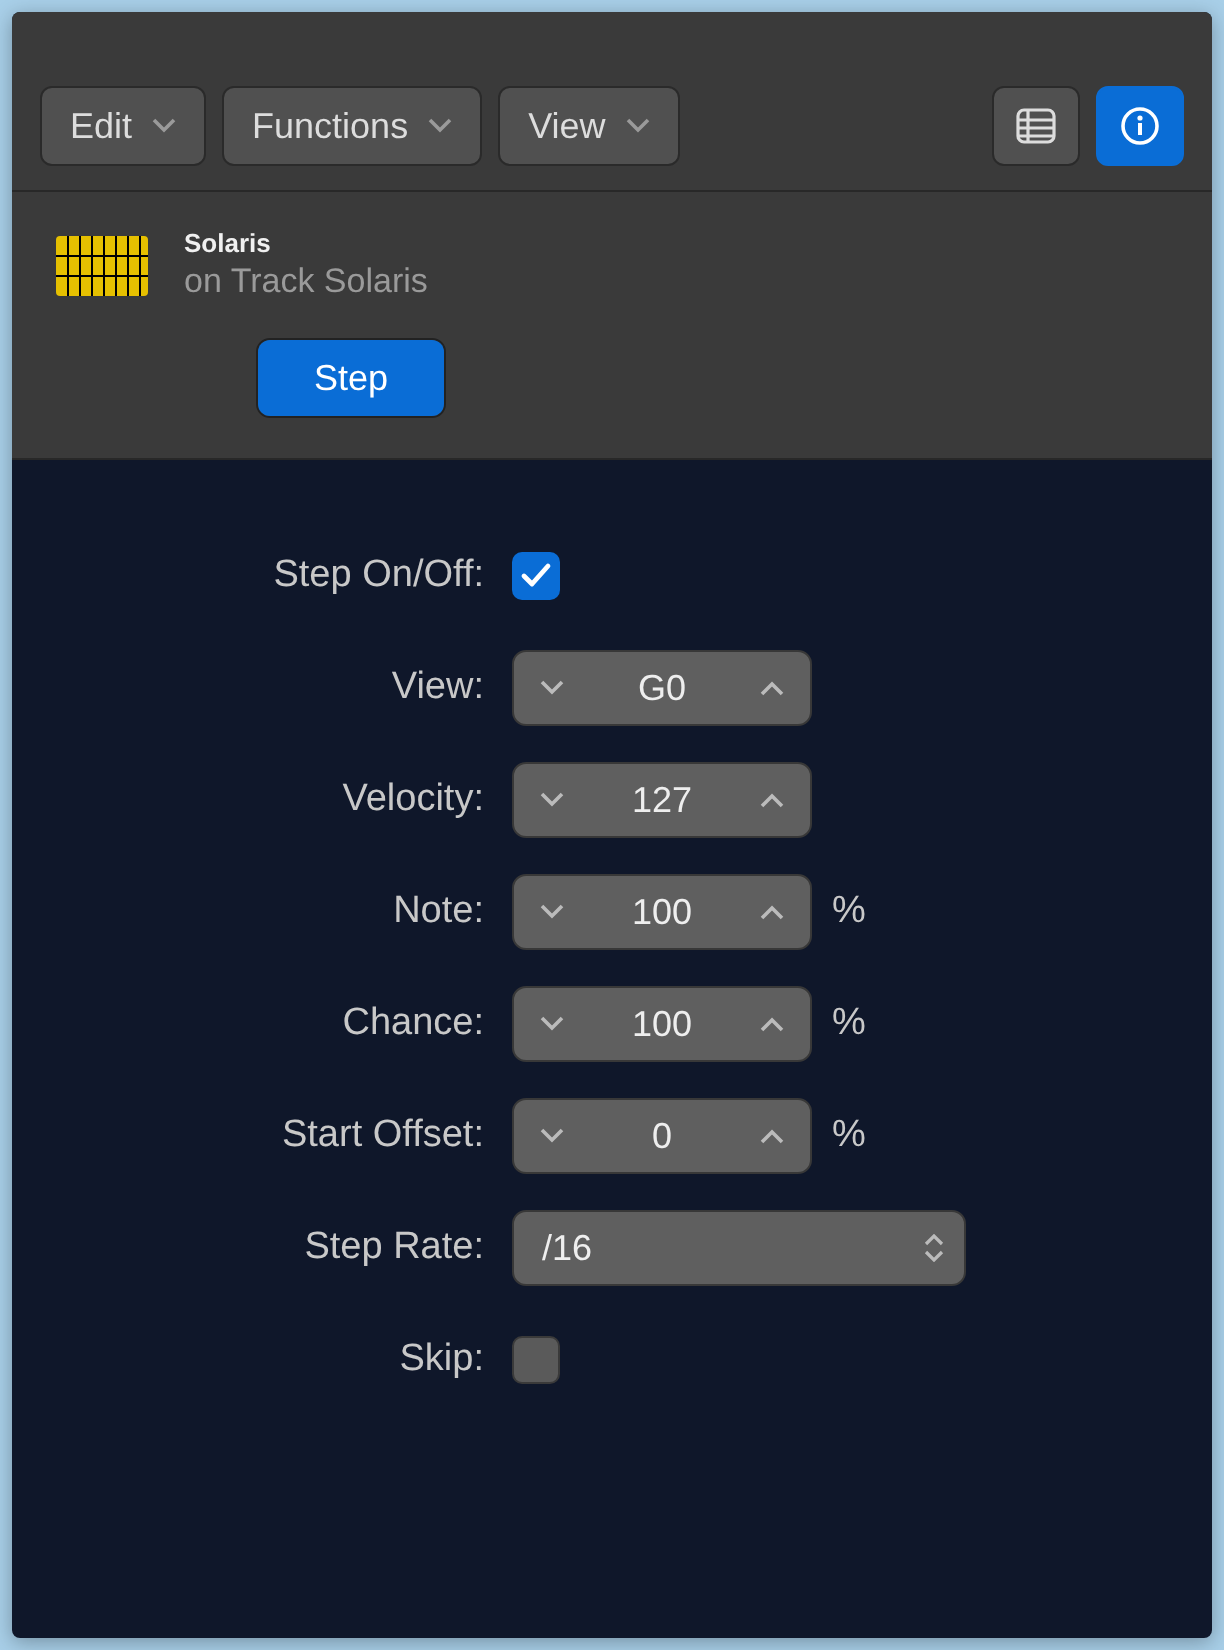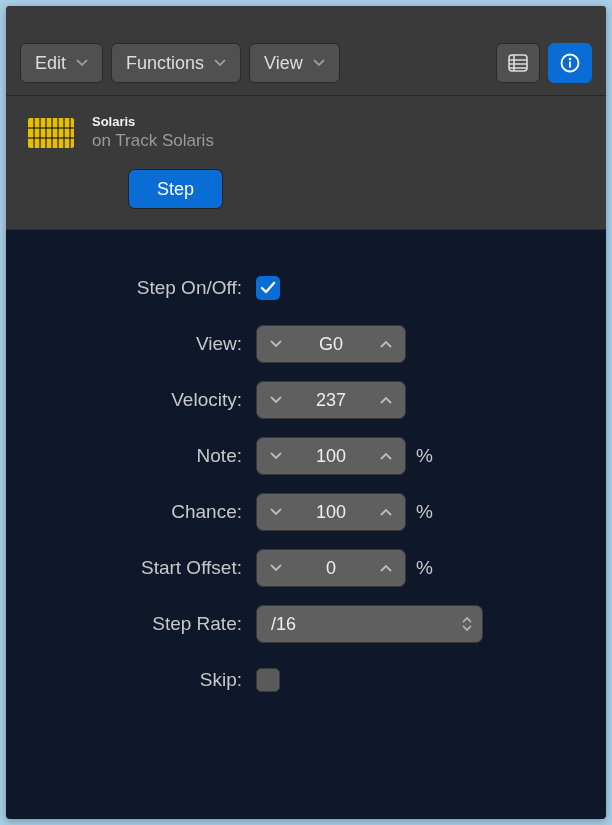--- a/index.html
+++ b/index.html
@@ -161,21 +161,21 @@
 
     <div class="row">
       <div class="label">Velocity:</div>
       <div class="controls">
         <div class="stepper">
           <div class="arrow">
               <svg width="12" height="8" viewBox="0 0 12 8">
                 <path d="M1 1l5 5 5-5" stroke="currentColor" stroke-width="1.8" fill="none"></path>
               </svg>
             </div>
-          <div class="value">237</div>
+          <div class="value">127</div>
           <div class="arrow">
               <svg width="12" height="8" viewBox="0 0 12 8">
                 <path d="M1 7l5-5 5 5" stroke="currentColor" stroke-width="1.8" fill="none"></path>
               </svg>
             </div>
         </div>
       </div>
     </div>
 
     <div class="row">

